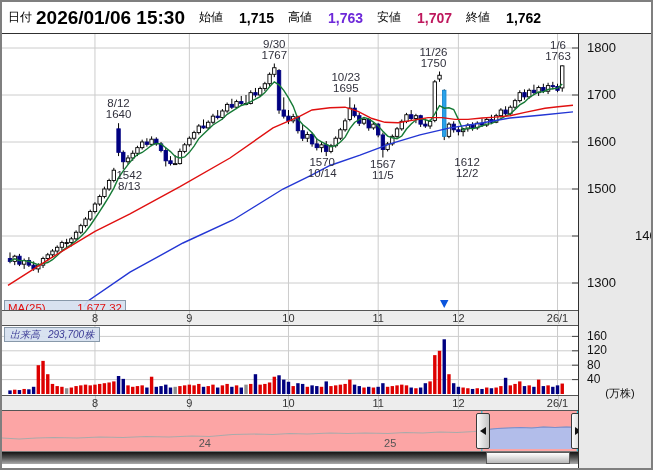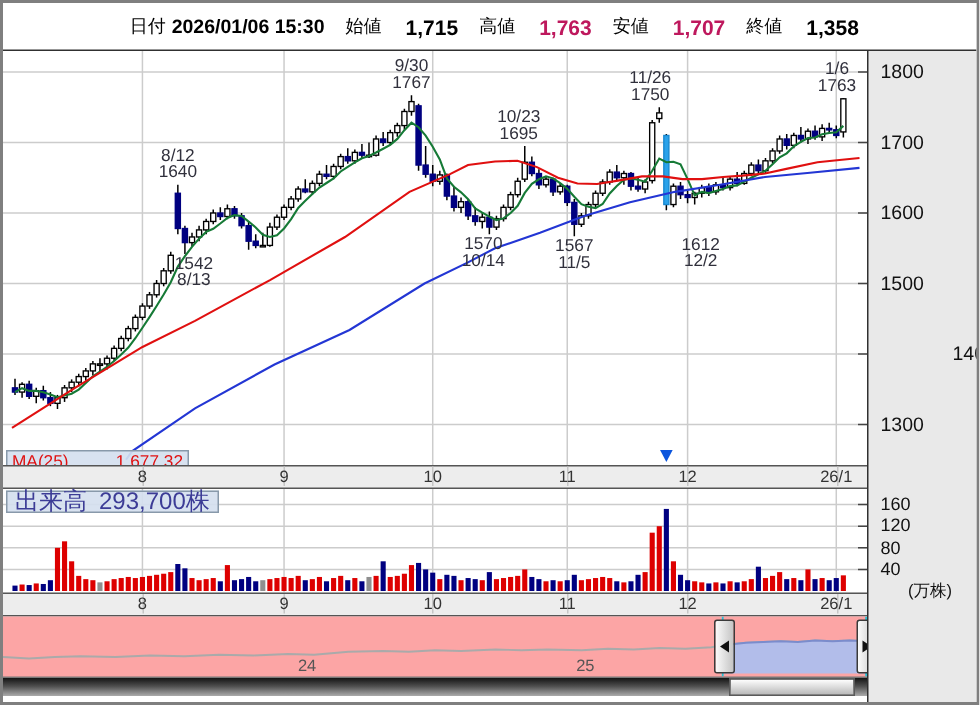--- a/index.html
+++ b/index.html
@@ -1,69 +1,69 @@
 <!DOCTYPE html>
 <html><head>
 <meta charset="utf-8">
 <style>
   html,body{margin:0;padding:0;background:#fff;}
   #app{position:relative;width:653px;height:470px;box-sizing:border-box;border:2px solid #7f7f7f;
        background:#fff;font-family:"Liberation Sans",sans-serif;overflow:hidden;}
   .abs{position:absolute;}
   
   #header{left:0;top:0;width:649px;height:31px;border-bottom:1px solid #303030;background:#fff;
-          display:flex;align-items:center;font-size:12px;color:#000;white-space:nowrap;justify-content:center;}
+          display:flex;align-items:center;font-size:12px;color:#000;white-space:nowrap;}
   #header .lbl{margin-left:14px;font-size:12px;}
   #header .lbl.first{margin-left:6px;}
   #header .val{margin-left:16px;font-size:14px;font-weight:bold;}
-  #header .date{margin-left:4px;font-size:13px;font-weight:bold;}
+  #header .date{margin-left:4px;font-size:19px;font-weight:bold;}
   
   #main-pane{left:0;top:32px;width:576px;height:276px;background:#fff;}
   #strip1{left:0;top:308px;width:576px;height:14px;background:#ededed;border-top:1px solid #555;border-bottom:1px solid #555;}
   #vol-pane{left:0;top:324px;width:576px;height:69px;background:#fff;}
   #strip2{left:0;top:393px;width:576px;height:14px;background:#ededed;border-top:1px solid #555;border-bottom:1px solid #555;}
   #nav-pane{left:0;top:409px;width:576px;height:40px;background:#fca5a5;border-bottom:1px solid #777;}
   #scrollbar{left:0;top:450px;width:576px;height:12px;background:linear-gradient(#141414,#4e4e4e 45%,#ababab);}
   #right-panel{left:576px;top:32px;width:73px;height:434px;background:#e9e9e9;border-left:1px solid #303030;box-sizing:border-box;}
   .ytick{position:absolute;left:8px;height:14px;line-height:14px;font-size:13px;color:#111;}
   .vtick{position:absolute;left:8px;height:13px;line-height:13px;font-size:12px;color:#111;}
   .vol-unit{position:absolute;left:14px;width:54px;text-align:center;font-size:11px;color:#111;}
   .mlabel{position:absolute;top:1px;width:30px;margin-left:-15px;text-align:center;font-size:11px;color:#333;}
   .mtickline{position:absolute;top:0;width:1px;height:13px;background:#c6c6c6;}
   
   #ma-legend{left:2px;top:266px;width:114px;background:rgba(213,224,239,0.92);border:1px solid #8899aa;
              font-size:11.5px;padding:1px 3px;}
   #ma-legend .row{display:flex;justify-content:space-between;height:12.5px;line-height:12.5px;}
   #vol-legend{left:2px;top:325px;background:rgba(213,224,239,0.92);border:1px solid #8899aa;
-              font-size:16px;color:#3c3c96;padding:0 5px;height:13px;line-height:13px;}
+              font-size:10px;color:#3c3c96;padding:0 5px;height:13px;line-height:13px;font-style:italic;}
   #vol-legend span{margin-right:8px;}
   
   .handle{position:absolute;top:2px;width:12px;height:34px;background:linear-gradient(90deg,#fbfbfb,#c4c4c4);
           border:1px solid #3a3a3a;border-radius:2px;display:flex;align-items:center;justify-content:center;}
   .tri-l{width:0;height:0;border-top:4px solid transparent;border-bottom:4px solid transparent;border-right:6px solid #111;}
   .tri-r{width:0;height:0;border-top:4px solid transparent;border-bottom:4px solid transparent;border-left:6px solid #111;}
   #sb-thumb{position:absolute;left:484px;top:0;width:84px;height:12px;box-sizing:border-box;
             background:linear-gradient(#ffffff,#b9b9b9);border:1px solid #5a5a5a;}
 </style>
 </head>
 <body>
 
 <div id="app">
 
   <div id="header" class="abs">
     <span class="lbl first">日付</span>
     <span class="date">2026/01/06 15:30</span>
     <span class="lbl">始値</span>
     <span class="val">1,715</span>
     <span class="lbl">高値</span>
-    <span class="val" id="high-val" style="color: #be185d;">1,763</span>
+    <span class="val" id="high-val" style="color: #6d28d9;">1,763</span>
     <span class="lbl">安値</span>
     <span class="val" id="low-val" style="color: #be185d;">1,707</span>
     <span class="lbl">終値</span>
-    <span class="val">1,358</span>
+    <span class="val">1,762</span>
   </div>
 
   <div id="main-pane" class="abs">
     <svg id="main-svg" width="576" height="276">
         <line x1="0" y1="14" x2="576" y2="14" stroke="#cccccc" stroke-width="1"></line>
         <line x1="570" y1="14" x2="576" y2="14" stroke="#444" stroke-width="1"></line>
         <line x1="0" y1="61" x2="576" y2="61" stroke="#cccccc" stroke-width="1"></line>
         <line x1="570" y1="61" x2="576" y2="61" stroke="#444" stroke-width="1"></line>
         <line x1="0" y1="108" x2="576" y2="108" stroke="#cccccc" stroke-width="1"></line>
         <line x1="570" y1="108" x2="576" y2="108" stroke="#444" stroke-width="1"></line>

